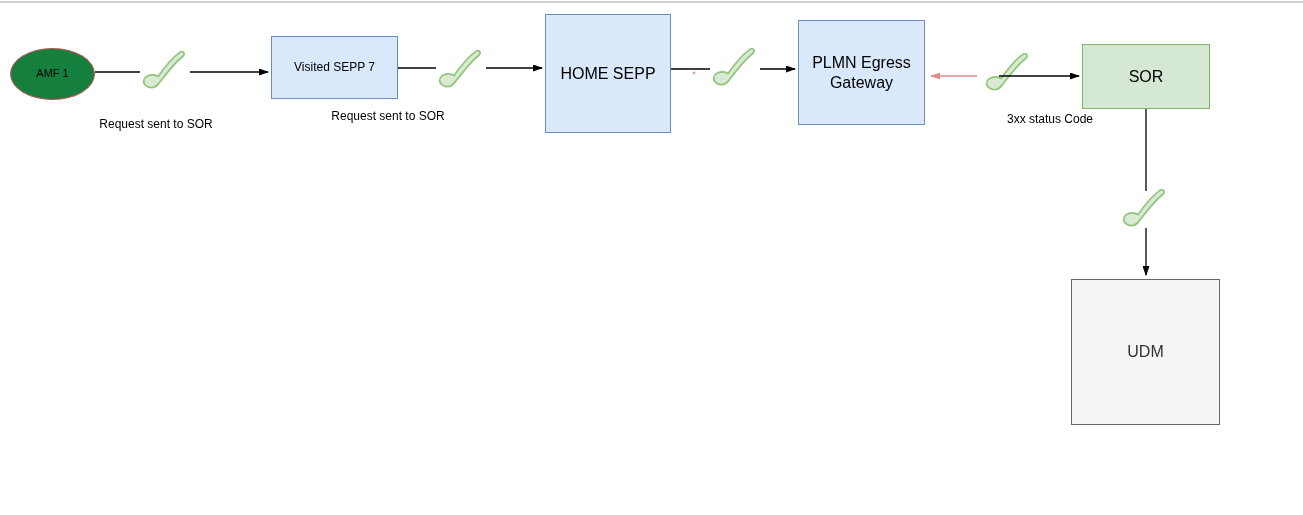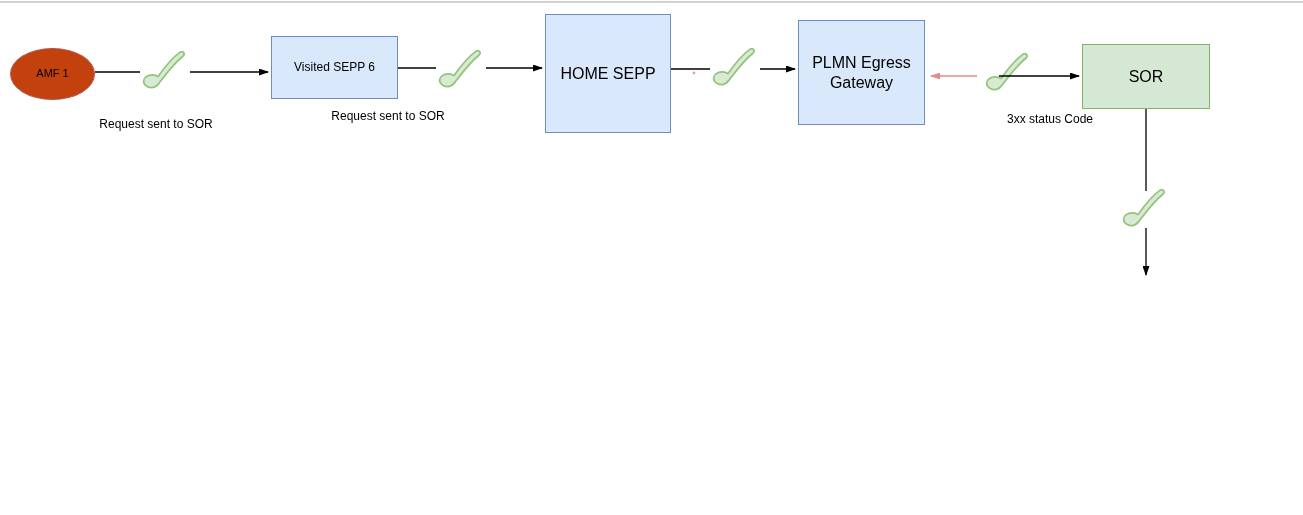--- a/index.html
+++ b/index.html
@@ -26,21 +26,21 @@
     position: absolute;
     display: flex;
     align-items: center;
     justify-content: center;
     text-align: center;
     box-sizing: border-box;
     color: #000000;
     line-height: 1.25;
   }
   .node-blue   { background: #dae8fc; border: 1px solid #6c8ebf; }
-  .node-pink   { background: #c2410c; border: 1px solid #b85450; border-radius: 50%; }
+  .node-pink   { background: #15803d; border: 1px solid #b85450; border-radius: 50%; }
   .node-green  { background: #d5e8d4; border: 1px solid #82b366; }
   .node-gray   { background: #f5f5f5; border: 1px solid #666666; color: #333333; }
 
   .node-amf    { left: 10px;   top: 48px;  width: 85px;  height: 52px;  font-size: 11px; }
   .node-vsepp  { left: 271px;  top: 36px;  width: 127px; height: 63px;  font-size: 12px; }
   .node-hsepp  { left: 545px;  top: 14px;  width: 126px; height: 119px; font-size: 16px; }
   .node-plmn   { left: 798px;  top: 20px;  width: 127px; height: 105px; font-size: 16px; padding: 12px 8px; }
   .node-sor    { left: 1082px; top: 44px;  width: 128px; height: 65px;  font-size: 16px; }
   .node-udm    { left: 1071px; top: 279px; width: 149px; height: 146px; font-size: 16px; }
 
@@ -100,33 +100,36 @@
 
     <line x1="1146" y1="109" x2="1146" y2="191" stroke="#000" stroke-width="1.3"></line>
     <line x1="1146" y1="228" x2="1146" y2="275" stroke="#000" stroke-width="1.3" marker-end="url(#arrowBlack)"></line>
   </svg>
 
   <div class="node node-pink node-amf">
     <span>AMF 1</span>
   </div>
 
   <div class="node node-blue node-vsepp">
-    <span>Visited SEPP 6</span>
+    <span>Visited SEPP 7</span>
   </div>
 
   <div class="node node-blue node-hsepp">
     <span>HOME SEPP</span>
   </div>
 
   <div class="node node-blue node-plmn">
     <span>PLMN Egress Gateway</span>
   </div>
 
   <div class="node node-green node-sor">
     <span>SOR</span>
   </div>
 
+  <div class="node node-gray node-udm">
+    <span>UDM</span>
+  </div>
 
   <div class="edge-label lbl-1">Request sent to SOR</div>
   <div class="edge-label lbl-2">Request sent to SOR</div>
   <div class="edge-label lbl-3">3xx status Code</div>
 
 </div>
 
 </body></html>

